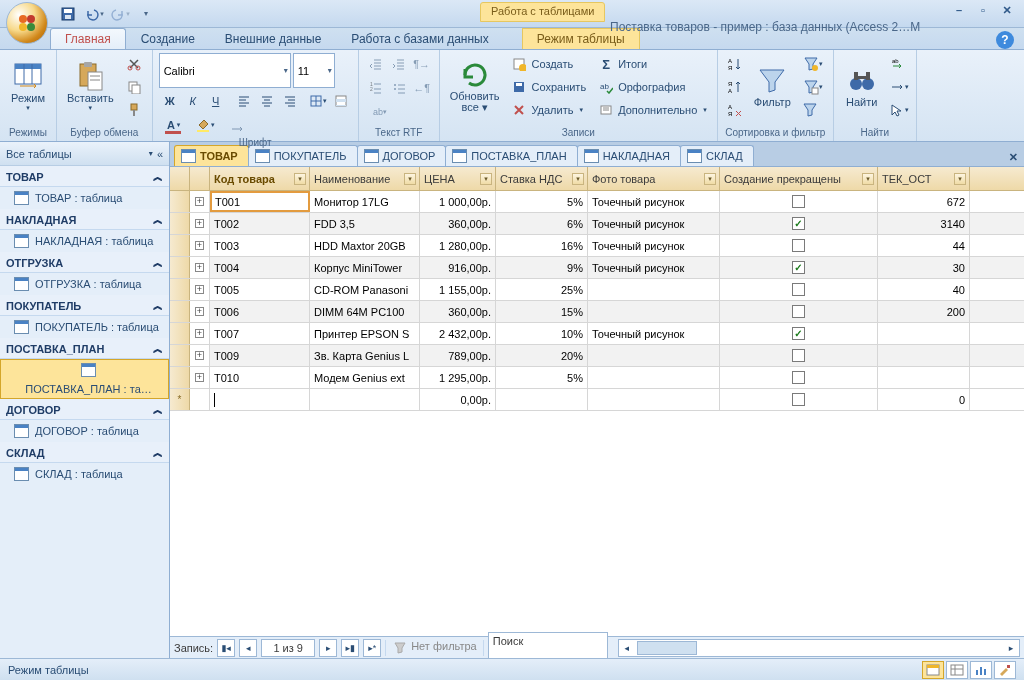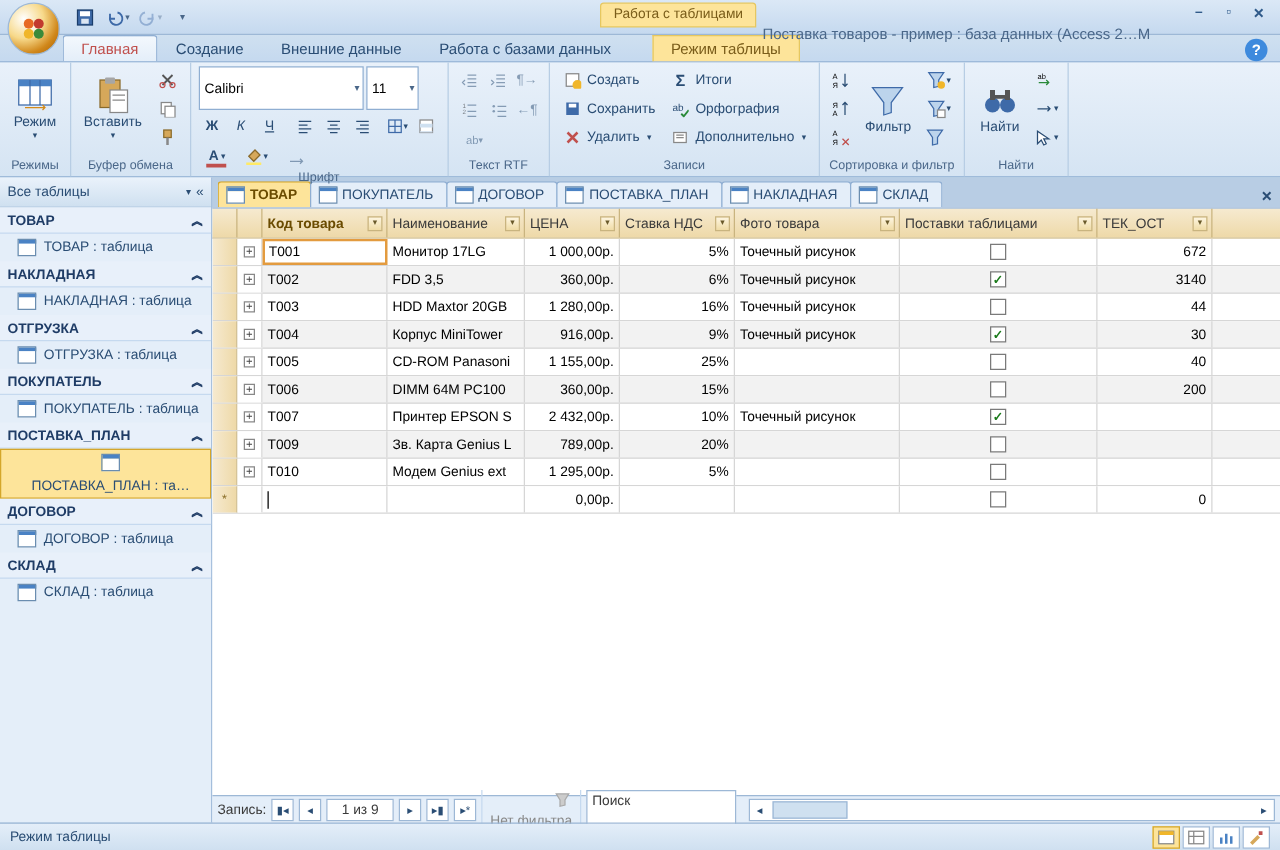--- a/index.html
+++ b/index.html
@@ -269,22 +269,22 @@
 
 .recnav {
   height:22px; background:#e4eef9; border-top:1px solid #9db8d6;
   display:flex; align-items:center; padding:0 4px; gap:4px;
   color:#3a3a3a; font-size:11px;
 }
 .recnav .nbtn { width:18px;height:18px;border:1px solid #9db8d6;background:#fff;
   text-align:center;line-height:16px;font-size:9px;color:#2a4d74;}
 .recnav .nedit { width:54px;height:18px;border:1px solid #9db8d6;background:#fff;
   text-align:center;line-height:16px;}
-.recnav .filter { display:flex;align-items:flex-end;gap:3px;padding:0 6px;
-  border-left:1px solid #c5d9ef;border-right:1px solid #c5d9ef;color:#888;flex-direction:column;}
+.recnav .filter { display:flex;align-items:flex-start;gap:3px;padding:0 6px;
+  border-left:1px solid #c5d9ef;border-right:1px solid #c5d9ef;color:#888;}
 .recnav .search { flex:0 0 120px; height:32px;border:1px solid #9db8d6;background:#fff;
   padding:0 4px;line-height:16px;}
 .recnav .hscroll { flex:1;height:18px;background:#fff;border:1px solid #9db8d6;
   margin-left:6px;display:flex;align-items:center;}
 .recnav .hscroll .arrow{width:16px;text-align:center;font-size:9px;color:#2a4d74;}
 .recnav .hscroll .thumb{width:60px;height:14px;background:#cfe0f0;border:1px solid #9db8d6;margin-left:2px;}
 
 
 .statusbar {
   height:22px; background:linear-gradient(#e4eef9,#cfe0f0);
@@ -540,20 +540,29 @@
             <span style="font-size:9px;">ab</span>
             <span style="font-size:7px;">▾</span>
           </div>
       </div>
     </div>
     <div class="group-label">Текст RTF</div>
   </div>
 
   <div class="group">
     <div class="group-body">
+      <div class="big-btn">
+        <div class="ico">
+            <svg width="32" height="32">
+              <path d="M6 16 A10 10 0 1 1 10 24" fill="none" stroke="#2a8a3a" stroke-width="3"></path>
+              <path d="M6 10 L6 18 L14 18" fill="none" stroke="#2a8a3a" stroke-width="3"></path>
+            </svg>
+          </div>
+        <span style="text-align:center;line-height:11px;">Обновить<br>все ▾</span>
+      </div>
       <div class="small-btn-col">
         <div class="small-btn">
             <span class="icon16">
               <svg width="14" height="14">
                 <rect x="2" y="2" width="10" height="10" fill="#fff" stroke="#888"></rect>
                 <circle cx="11" cy="11" r="4" fill="#f0b62a"></circle>
               </svg>
             </span>
             <span>Создать</span>
           </div>
@@ -822,21 +831,21 @@
           </div>
         <div class="gh col-vat">
             <span>Ставка НДС</span>
             <span class="dd">▾</span>
           </div>
         <div class="gh col-photo">
             <span>Фото товара</span>
             <span class="dd">▾</span>
           </div>
         <div class="gh col-stopped">
-            <span>Поставки таблицами</span>
+            <span>Создание прекращены</span>
             <span class="dd">▾</span>
           </div>
         <div class="gh col-stock">
             <span>ТЕК_ОСТ</span>
             <span class="dd">▾</span>
           </div>
       </div>
       <div class="grid-body" id="grid-body">
           <div class="gr active">
             <div class="sel"></div>

